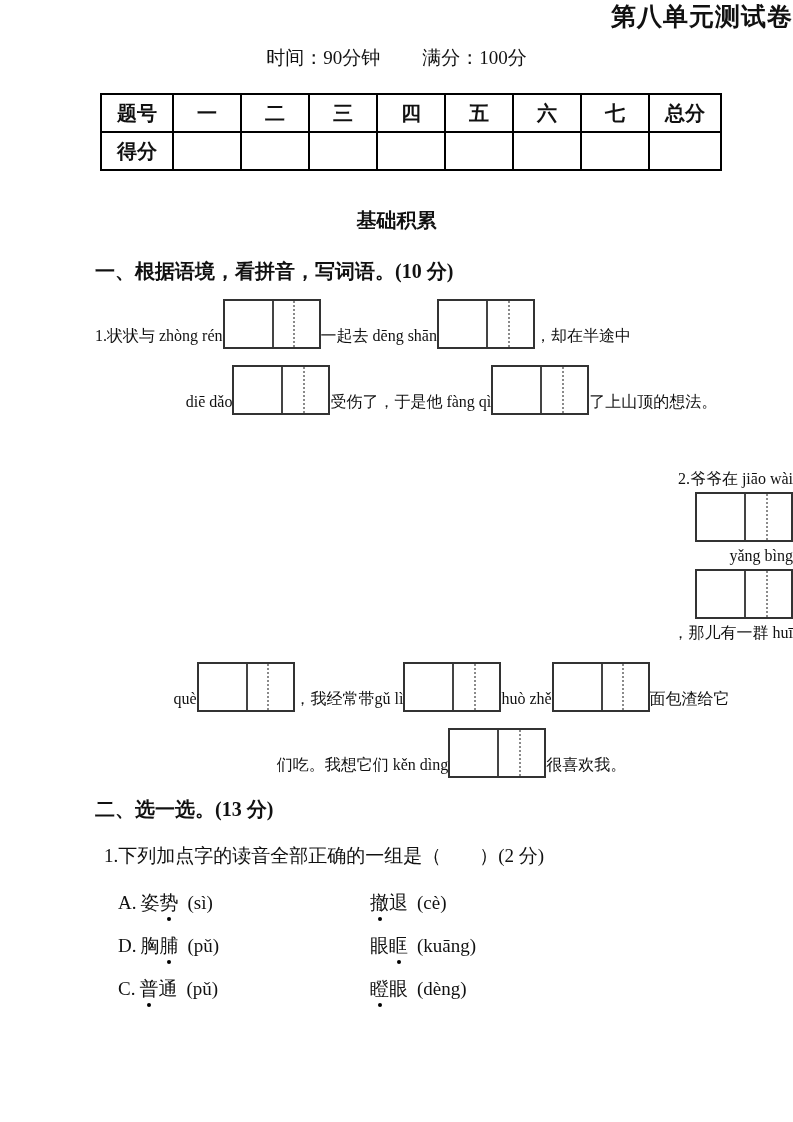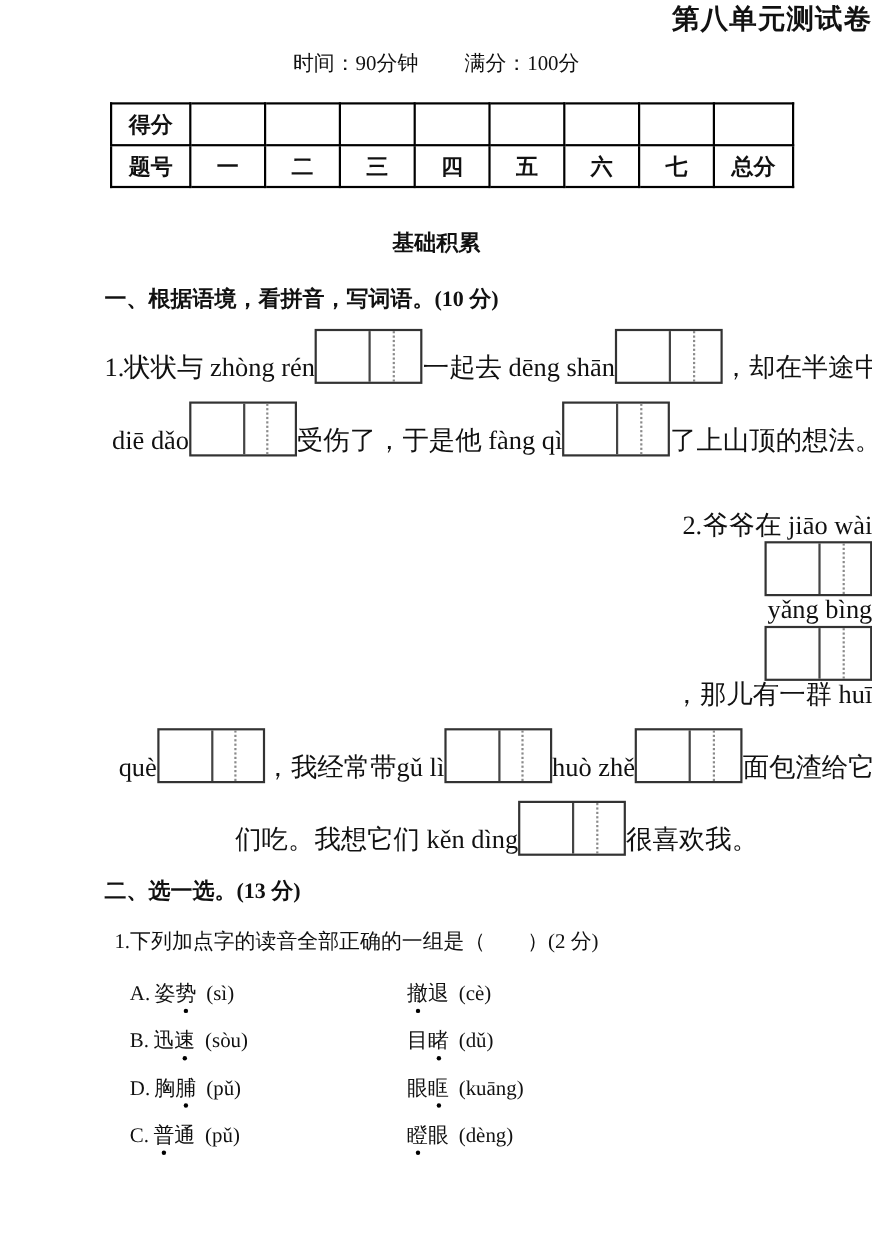--- a/index.html
+++ b/index.html
@@ -51,21 +51,21 @@
   }
   .q-title {
     font-size:20px;
     font-weight:bold;
     margin:24px 0 0 95px;
   }
 
   .fill-line {
     display:flex;
     align-items:flex-end;
-    font-size:24px;
+    font-size:16px;
   }
   .fill-line .seg { line-height:27px; white-space:pre; }
   .ml-item { margin-left:95px; }
   .ml-cont { margin-left:110px;justify-content:center; }
   .mt-line1 { margin-top:14px; }
   .mt-line  { margin-top:16px; }
   .mt-item2 { margin-top:50px;flex-direction:column; }
 
   .wbox {
     width:94px; height:46px;
@@ -116,41 +116,41 @@
 
   <div class="title">第八单元测试卷</div>
 
   <div class="subtitle">
     <span>时间：90分钟</span><span class="gap"></span><span>满分：100分</span>
   </div>
 
   <table class="score-table">
     <tbody>
         <tr>
-      <td class="c-first">得分</td>
-      <td class="c-num empty-cell"></td>
-      <td class="c-num empty-cell"></td>
-      <td class="c-num empty-cell"></td>
-      <td class="c-num empty-cell"></td>
-      <td class="c-num empty-cell"></td>
-      <td class="c-num empty-cell"></td>
-      <td class="c-num empty-cell"></td>
-      <td class="c-last empty-cell"></td>
-    </tr>
-    <tr>
       <td class="c-first">题号</td>
       <td class="c-num">一</td>
       <td class="c-num">二</td>
       <td class="c-num">三</td>
       <td class="c-num">四</td>
       <td class="c-num">五</td>
       <td class="c-num">六</td>
       <td class="c-num">七</td>
       <td class="c-last">总分</td>
     </tr>
+    <tr>
+      <td class="c-first">得分</td>
+      <td class="c-num empty-cell"></td>
+      <td class="c-num empty-cell"></td>
+      <td class="c-num empty-cell"></td>
+      <td class="c-num empty-cell"></td>
+      <td class="c-num empty-cell"></td>
+      <td class="c-num empty-cell"></td>
+      <td class="c-num empty-cell"></td>
+      <td class="c-last empty-cell"></td>
+    </tr>
   </tbody>
     </table>
 
   <div class="section-heading">基础积累</div>
 
   <div class="q-title">一、根据语境，看拼音，写词语。(10 分)</div>
 
   <div class="fill-line ml-item mt-line1">
     <span class="seg">1.状状与 zhòng rén</span>
     <span class="wbox"></span>
@@ -197,28 +197,20 @@
 
   <div class="opt-row" style="margin-top:21px;">
     <div class="opt-col-left">
       <span class="opt-label">A.</span><span class="word"><span>姿</span><span class="dotc">势</span><span></span></span><span class="py">(sì)</span>
     </div>
     <div class="opt-col-right">
       <span class="word"><span></span><span class="dotc">撤</span><span>退</span></span><span class="py">(cè)</span>
     </div>
   </div>
 
-  <div class="opt-row">
-    <div class="opt-col-left">
-      <span class="opt-label">B.</span><span class="word"><span>迅</span><span class="dotc">速</span><span></span></span><span class="py">(sòu)</span>
-    </div>
-    <div class="opt-col-right">
-      <span class="word"><span>目</span><span class="dotc">睹</span><span></span></span><span class="py">(dǔ)</span>
-    </div>
-  </div>
 
   <div class="opt-row">
     <div class="opt-col-left">
       <span class="opt-label">D.</span><span class="word"><span>胸</span><span class="dotc">脯</span><span></span></span><span class="py">(pǔ)</span>
     </div>
     <div class="opt-col-right">
       <span class="word"><span>眼</span><span class="dotc">眶</span><span></span></span><span class="py">(kuāng)</span>
     </div>
   </div>
 

